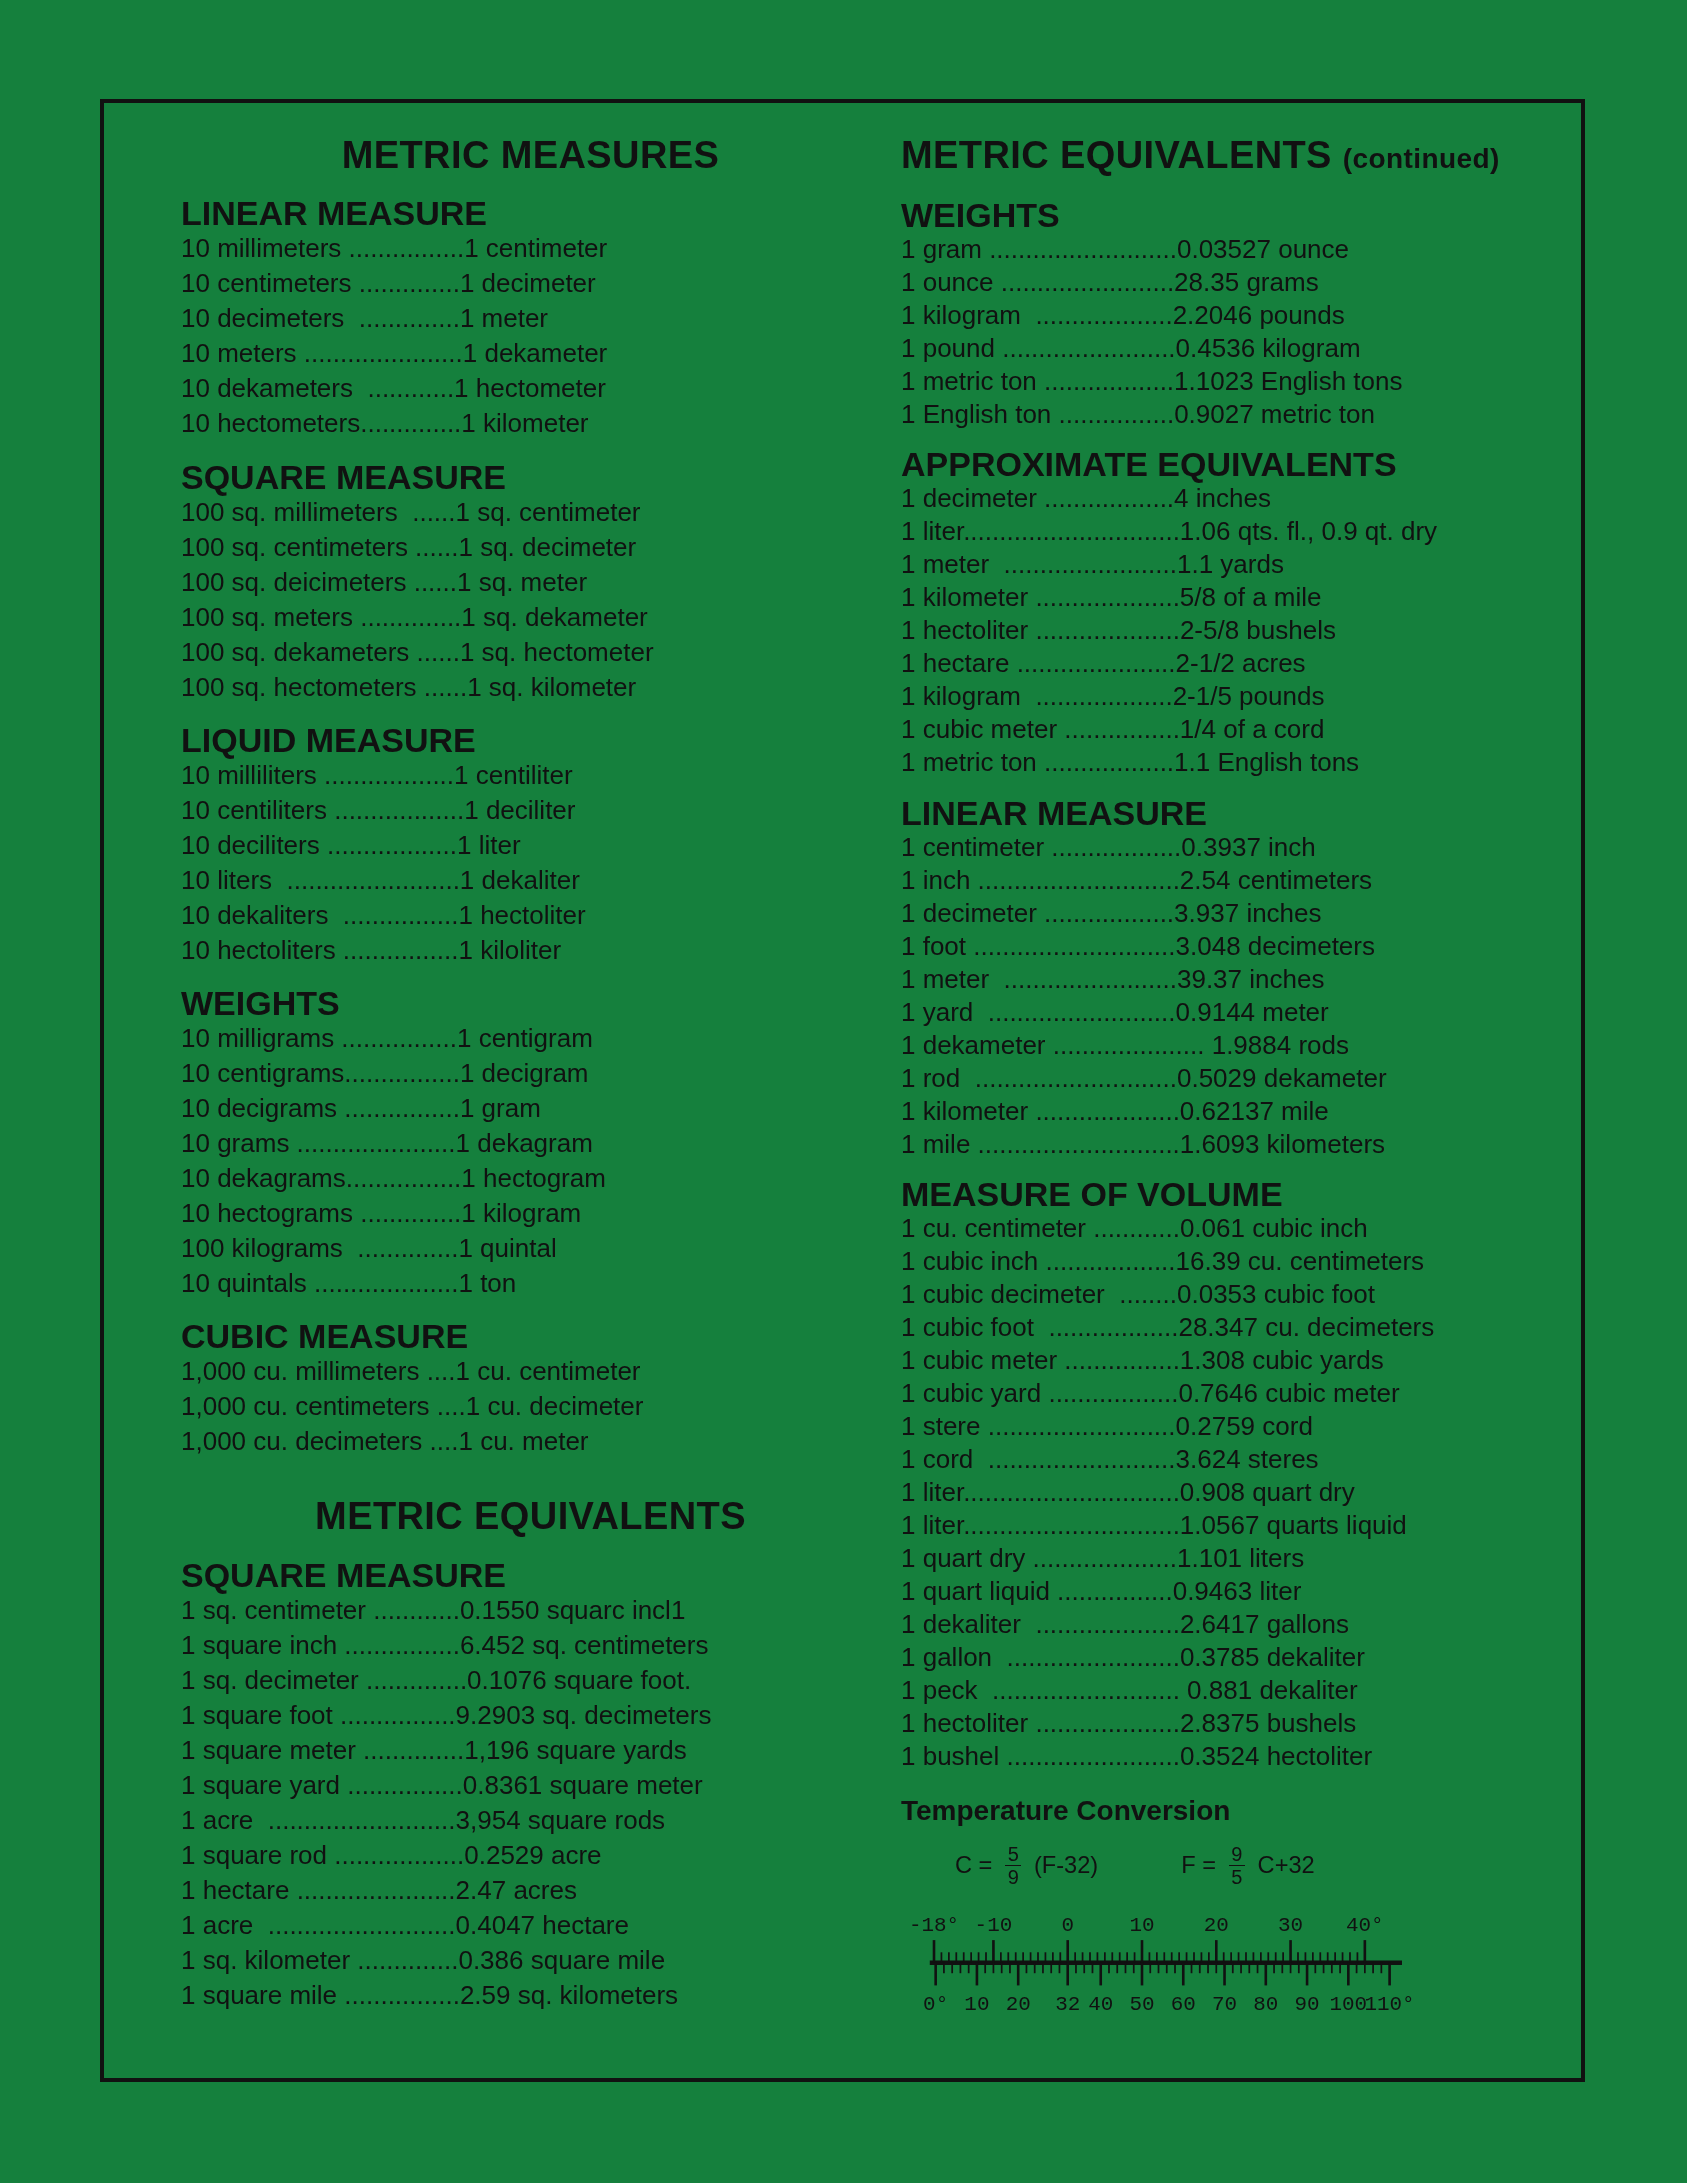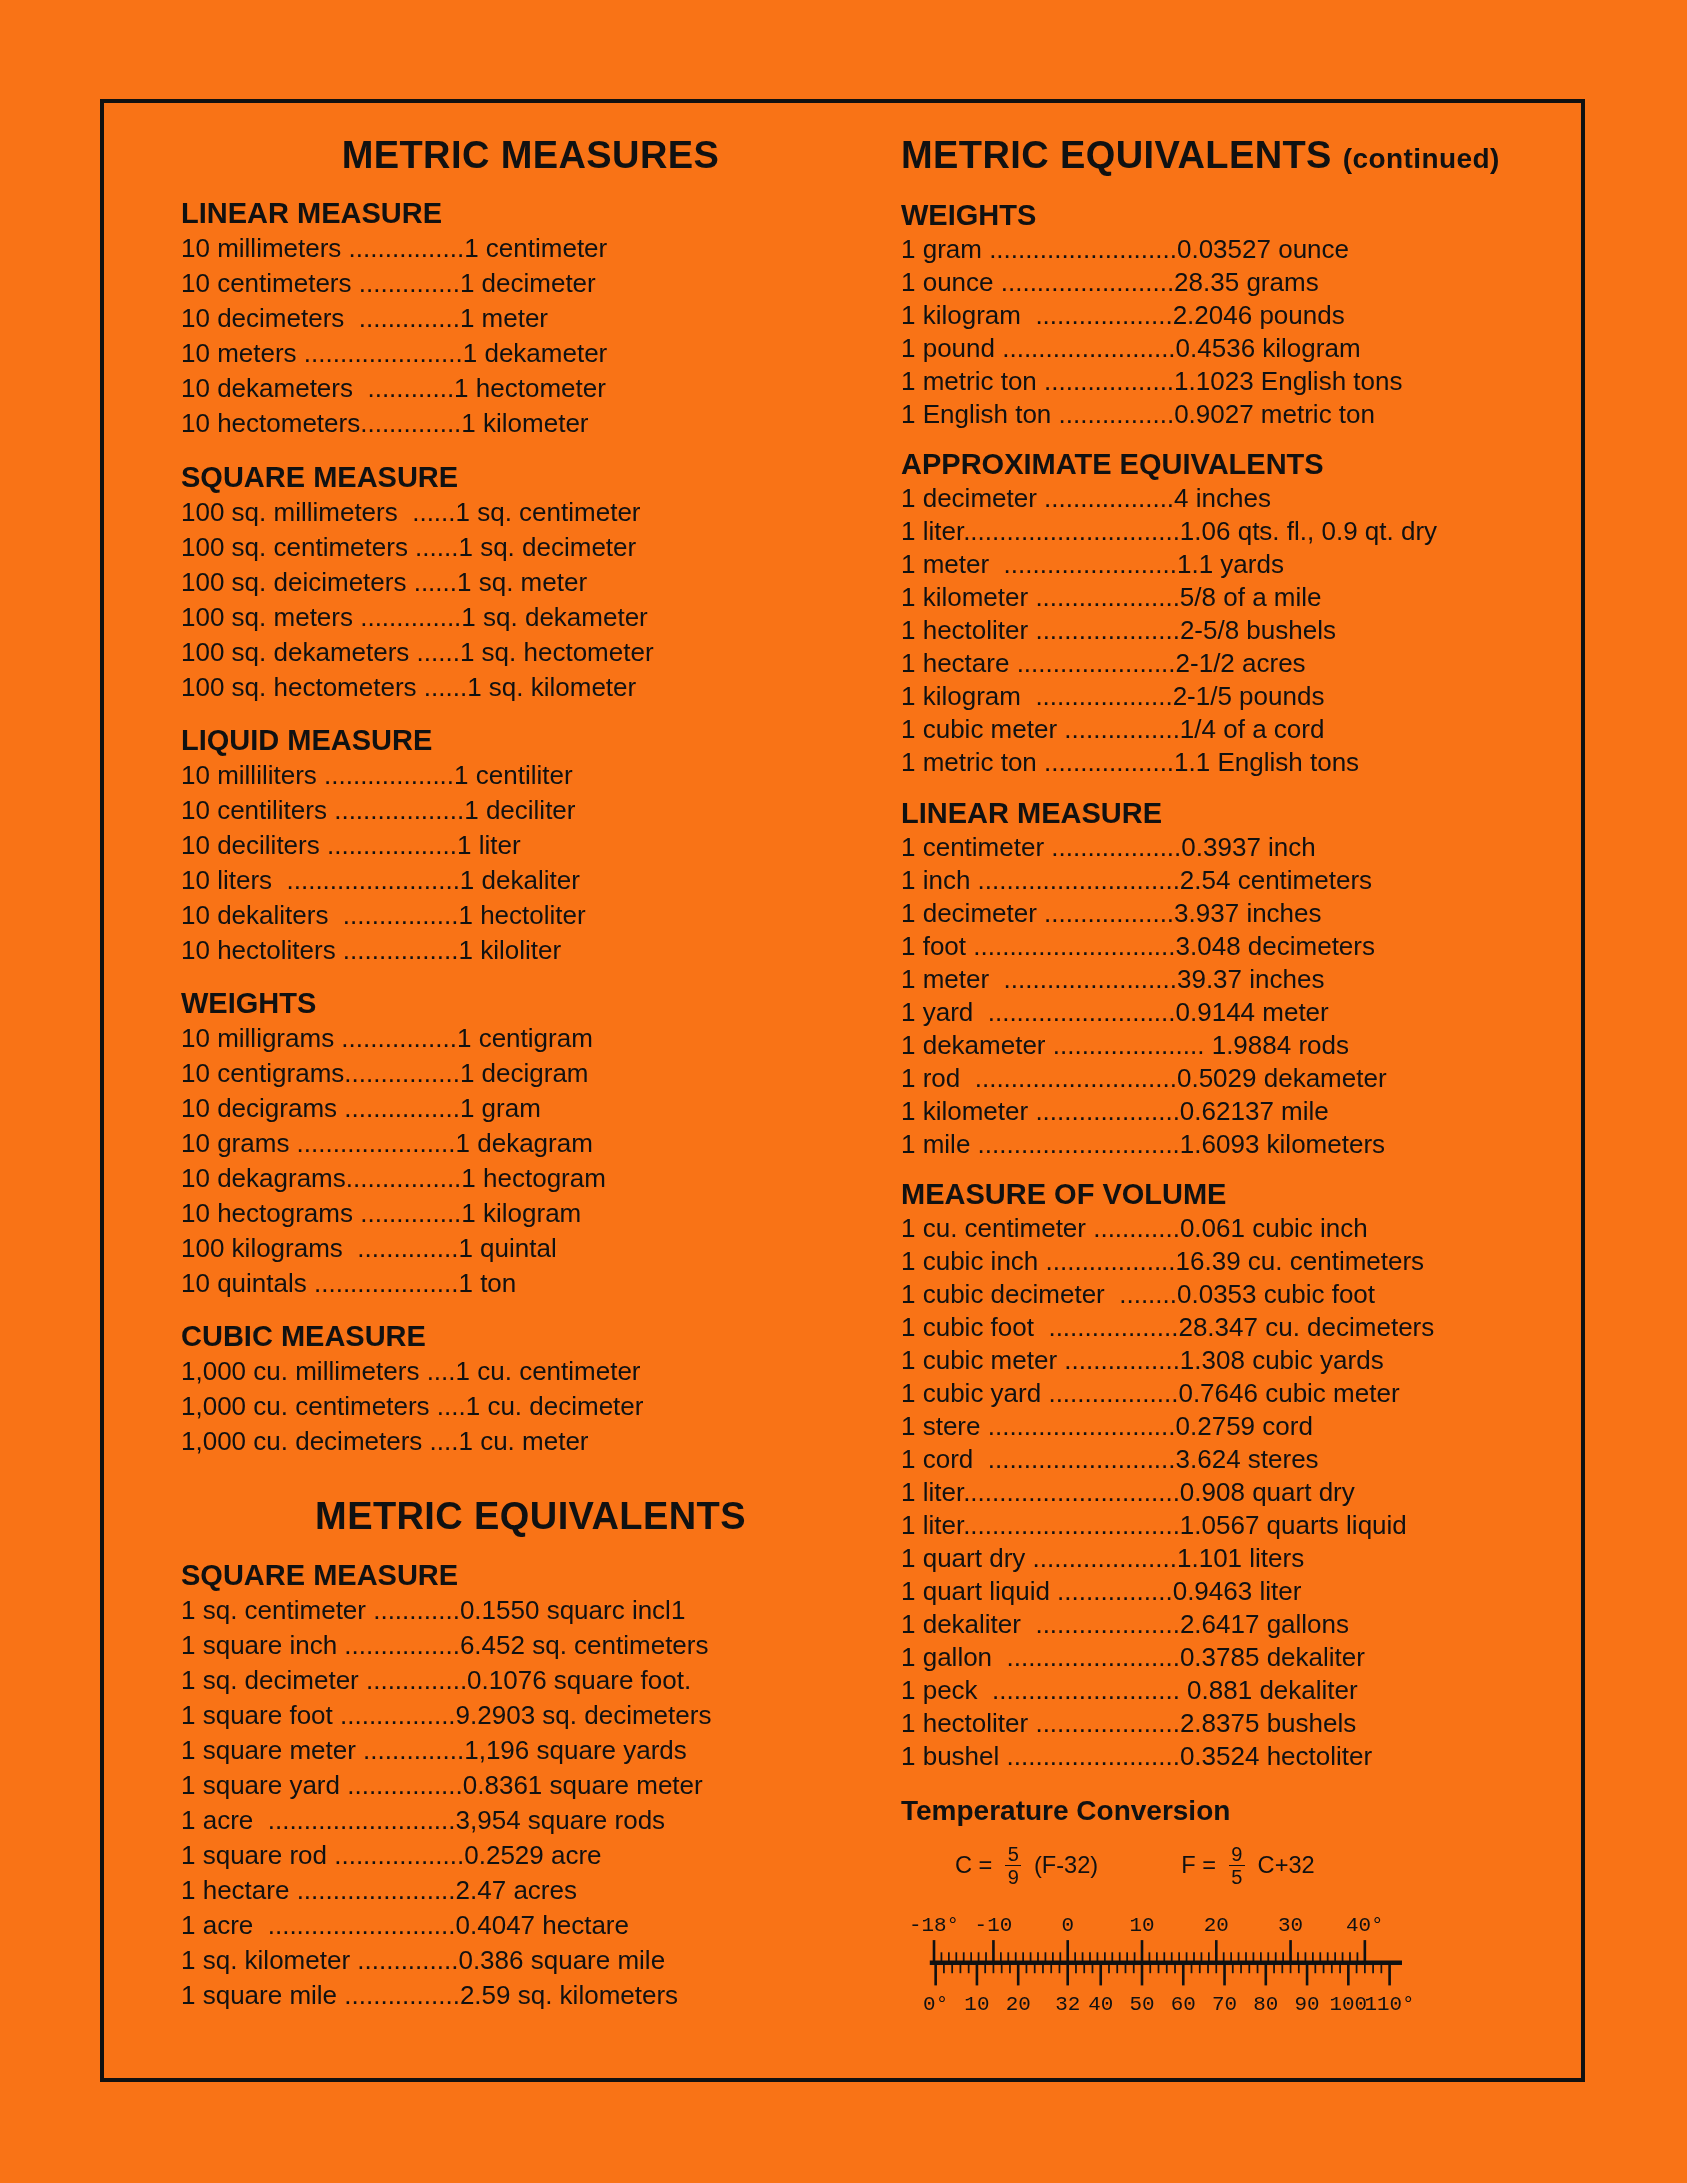--- a/index.html
+++ b/index.html
@@ -1,19 +1,19 @@
 <!DOCTYPE html>
 <html style="font-size:14px"><head>
 <meta charset="utf-8">
 <style>
   html,body{margin:0;padding:0;background:#ffffff;}
   .page{
     position:relative;
     width:1687px;height:2184px;
-    background:#f97316;
+    background:#15803d;
     font-family:"Liberation Sans", sans-serif;
     color:#111;
     overflow:hidden;
   }
   .frame{
     position:absolute;
     left:100px;top:99px;
     width:1485px;height:1983px;
     border:4.4px solid #111;
     box-sizing:border-box;
@@ -22,21 +22,21 @@
   .col-left{left:77px;width:699px;}
   .col-right{left:797px;width:699px;}
   .big-title{
     font-size:38px;font-weight:bold;letter-spacing:0.4px;
     line-height:45px;white-space:nowrap;
   }
   .col-left .big-title{text-align:center;margin-bottom:12.2px;}
   .col-left .big-title.second{margin-top:35px;margin-bottom:7px;}
   .title-suffix{font-size:28px;font-weight:bold;}
   .sec-heading{
-    font-size:29px;font-weight:bold;line-height:35px;margin-top:18.3px;
+    font-size:34px;font-weight:bold;line-height:35px;margin-top:18.3px;
     white-space:pre;
   }
   .line{
     font-size:26px;line-height:35px;white-space:pre;
   }
   .col-right .line{line-height:33px;}
   .col-right .sec-heading{margin-top:16.6px;}
   .temp-heading{font-size:28px;font-weight:bold;line-height:37px;margin-top:19px;}
   .formulas{
     display:flex;gap:83px;align-items:center;

